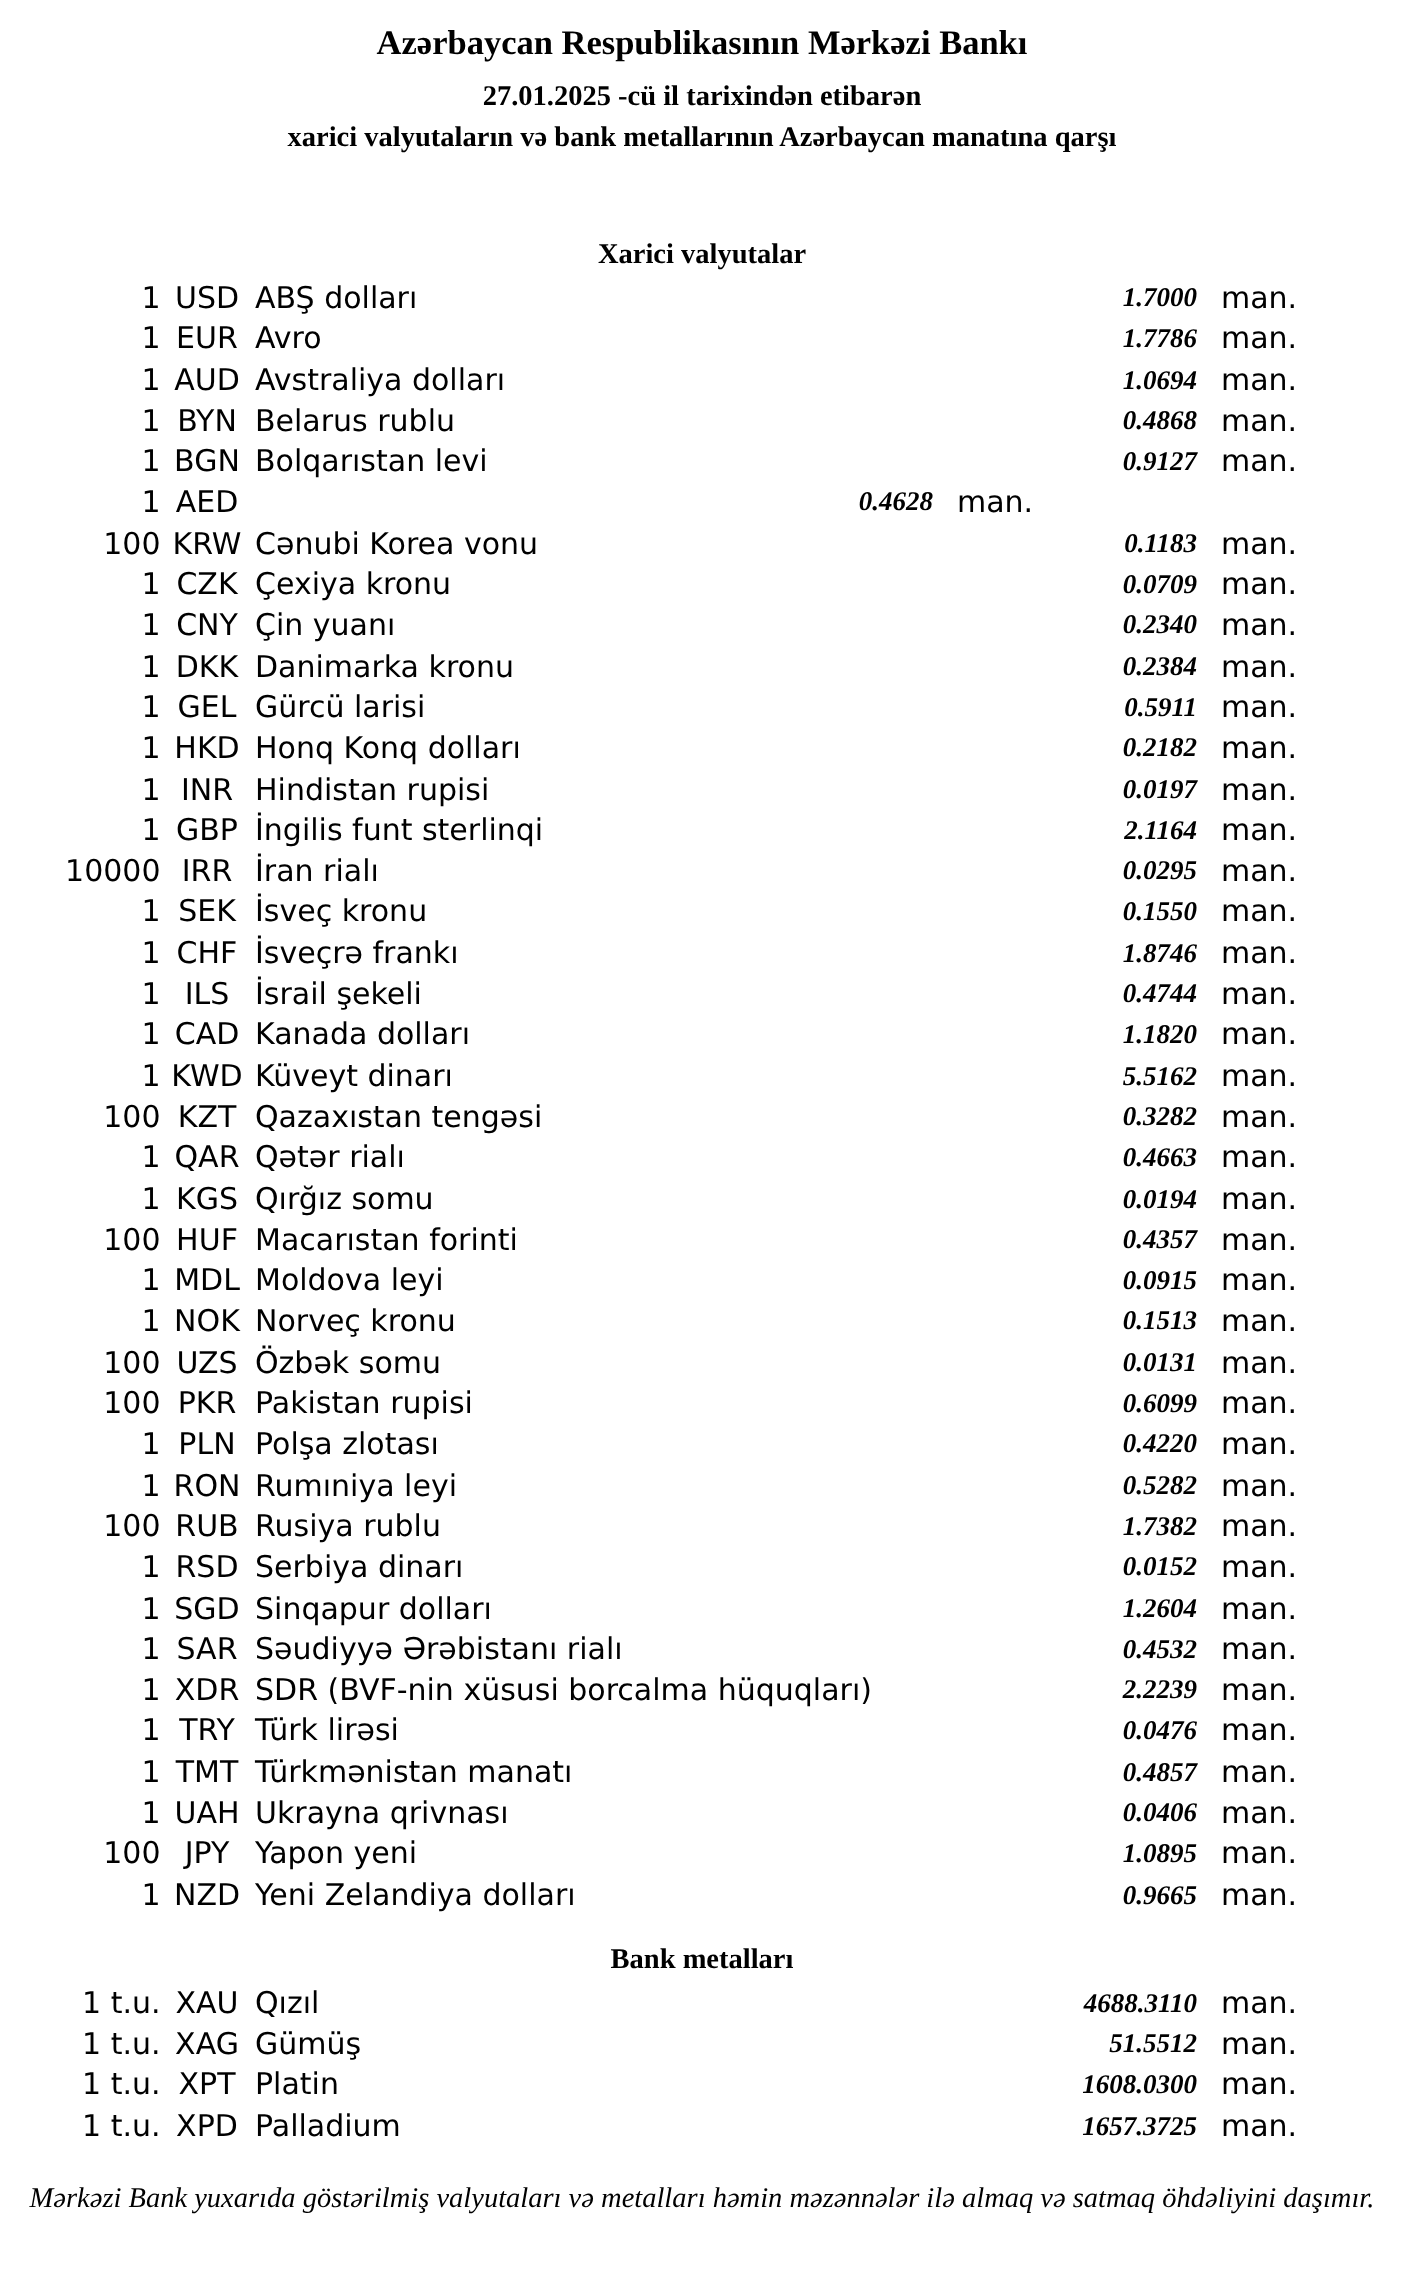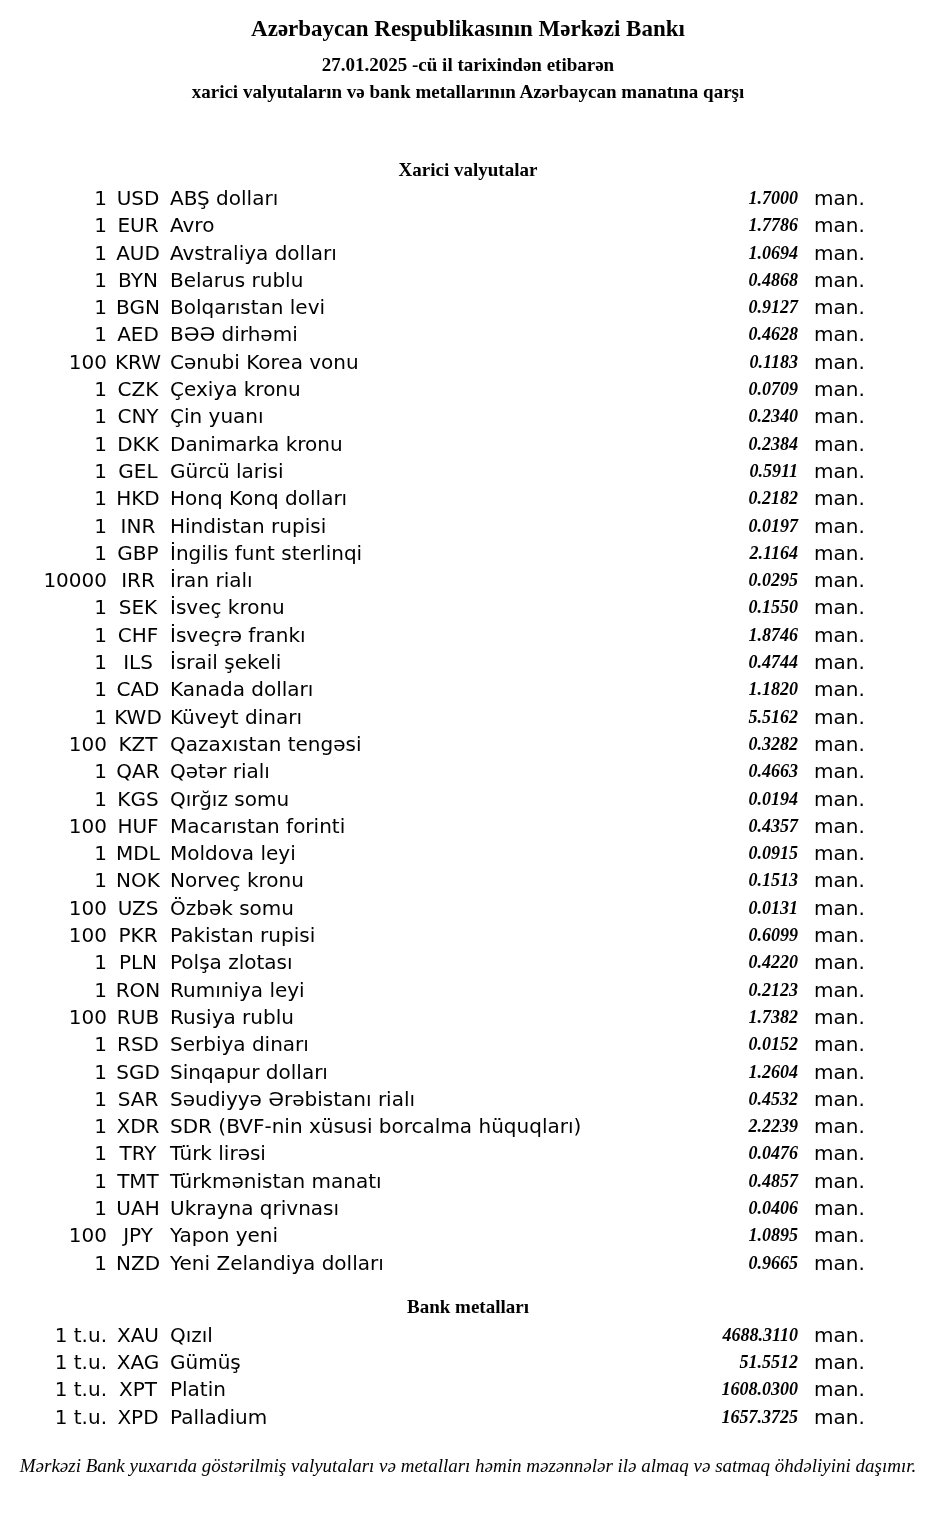--- a/index.html
+++ b/index.html
@@ -125,21 +125,20 @@
     <span class="qty">1</span>
     <span class="code">BGN</span>
     <span class="name">Bolqarıstan levi</span>
     <span class="rate">0.9127</span>
     <span class="unit">man.</span>
   </div>
 
   <div class="row">
     <span class="qty">1</span>
     <span class="code">AED</span>
-    <span class="name">BƏƏ dirhəmi</span>
     <span class="rate">0.4628</span>
     <span class="unit">man.</span>
   </div>
 
   <div class="row">
     <span class="qty">100</span>
     <span class="code">KRW</span>
     <span class="name">Cənubi Korea vonu</span>
     <span class="rate">0.1183</span>
     <span class="unit">man.</span>
@@ -318,21 +317,21 @@
     <span class="code">PLN</span>
     <span class="name">Polşa zlotası</span>
     <span class="rate">0.4220</span>
     <span class="unit">man.</span>
   </div>
 
   <div class="row">
     <span class="qty">1</span>
     <span class="code">RON</span>
     <span class="name">Rumıniya leyi</span>
-    <span class="rate">0.2123</span>
+    <span class="rate">0.5282</span>
     <span class="unit">man.</span>
   </div>
 
   <div class="row">
     <span class="qty">100</span>
     <span class="code">RUB</span>
     <span class="name">Rusiya rublu</span>
     <span class="rate">1.7382</span>
     <span class="unit">man.</span>
   </div>

